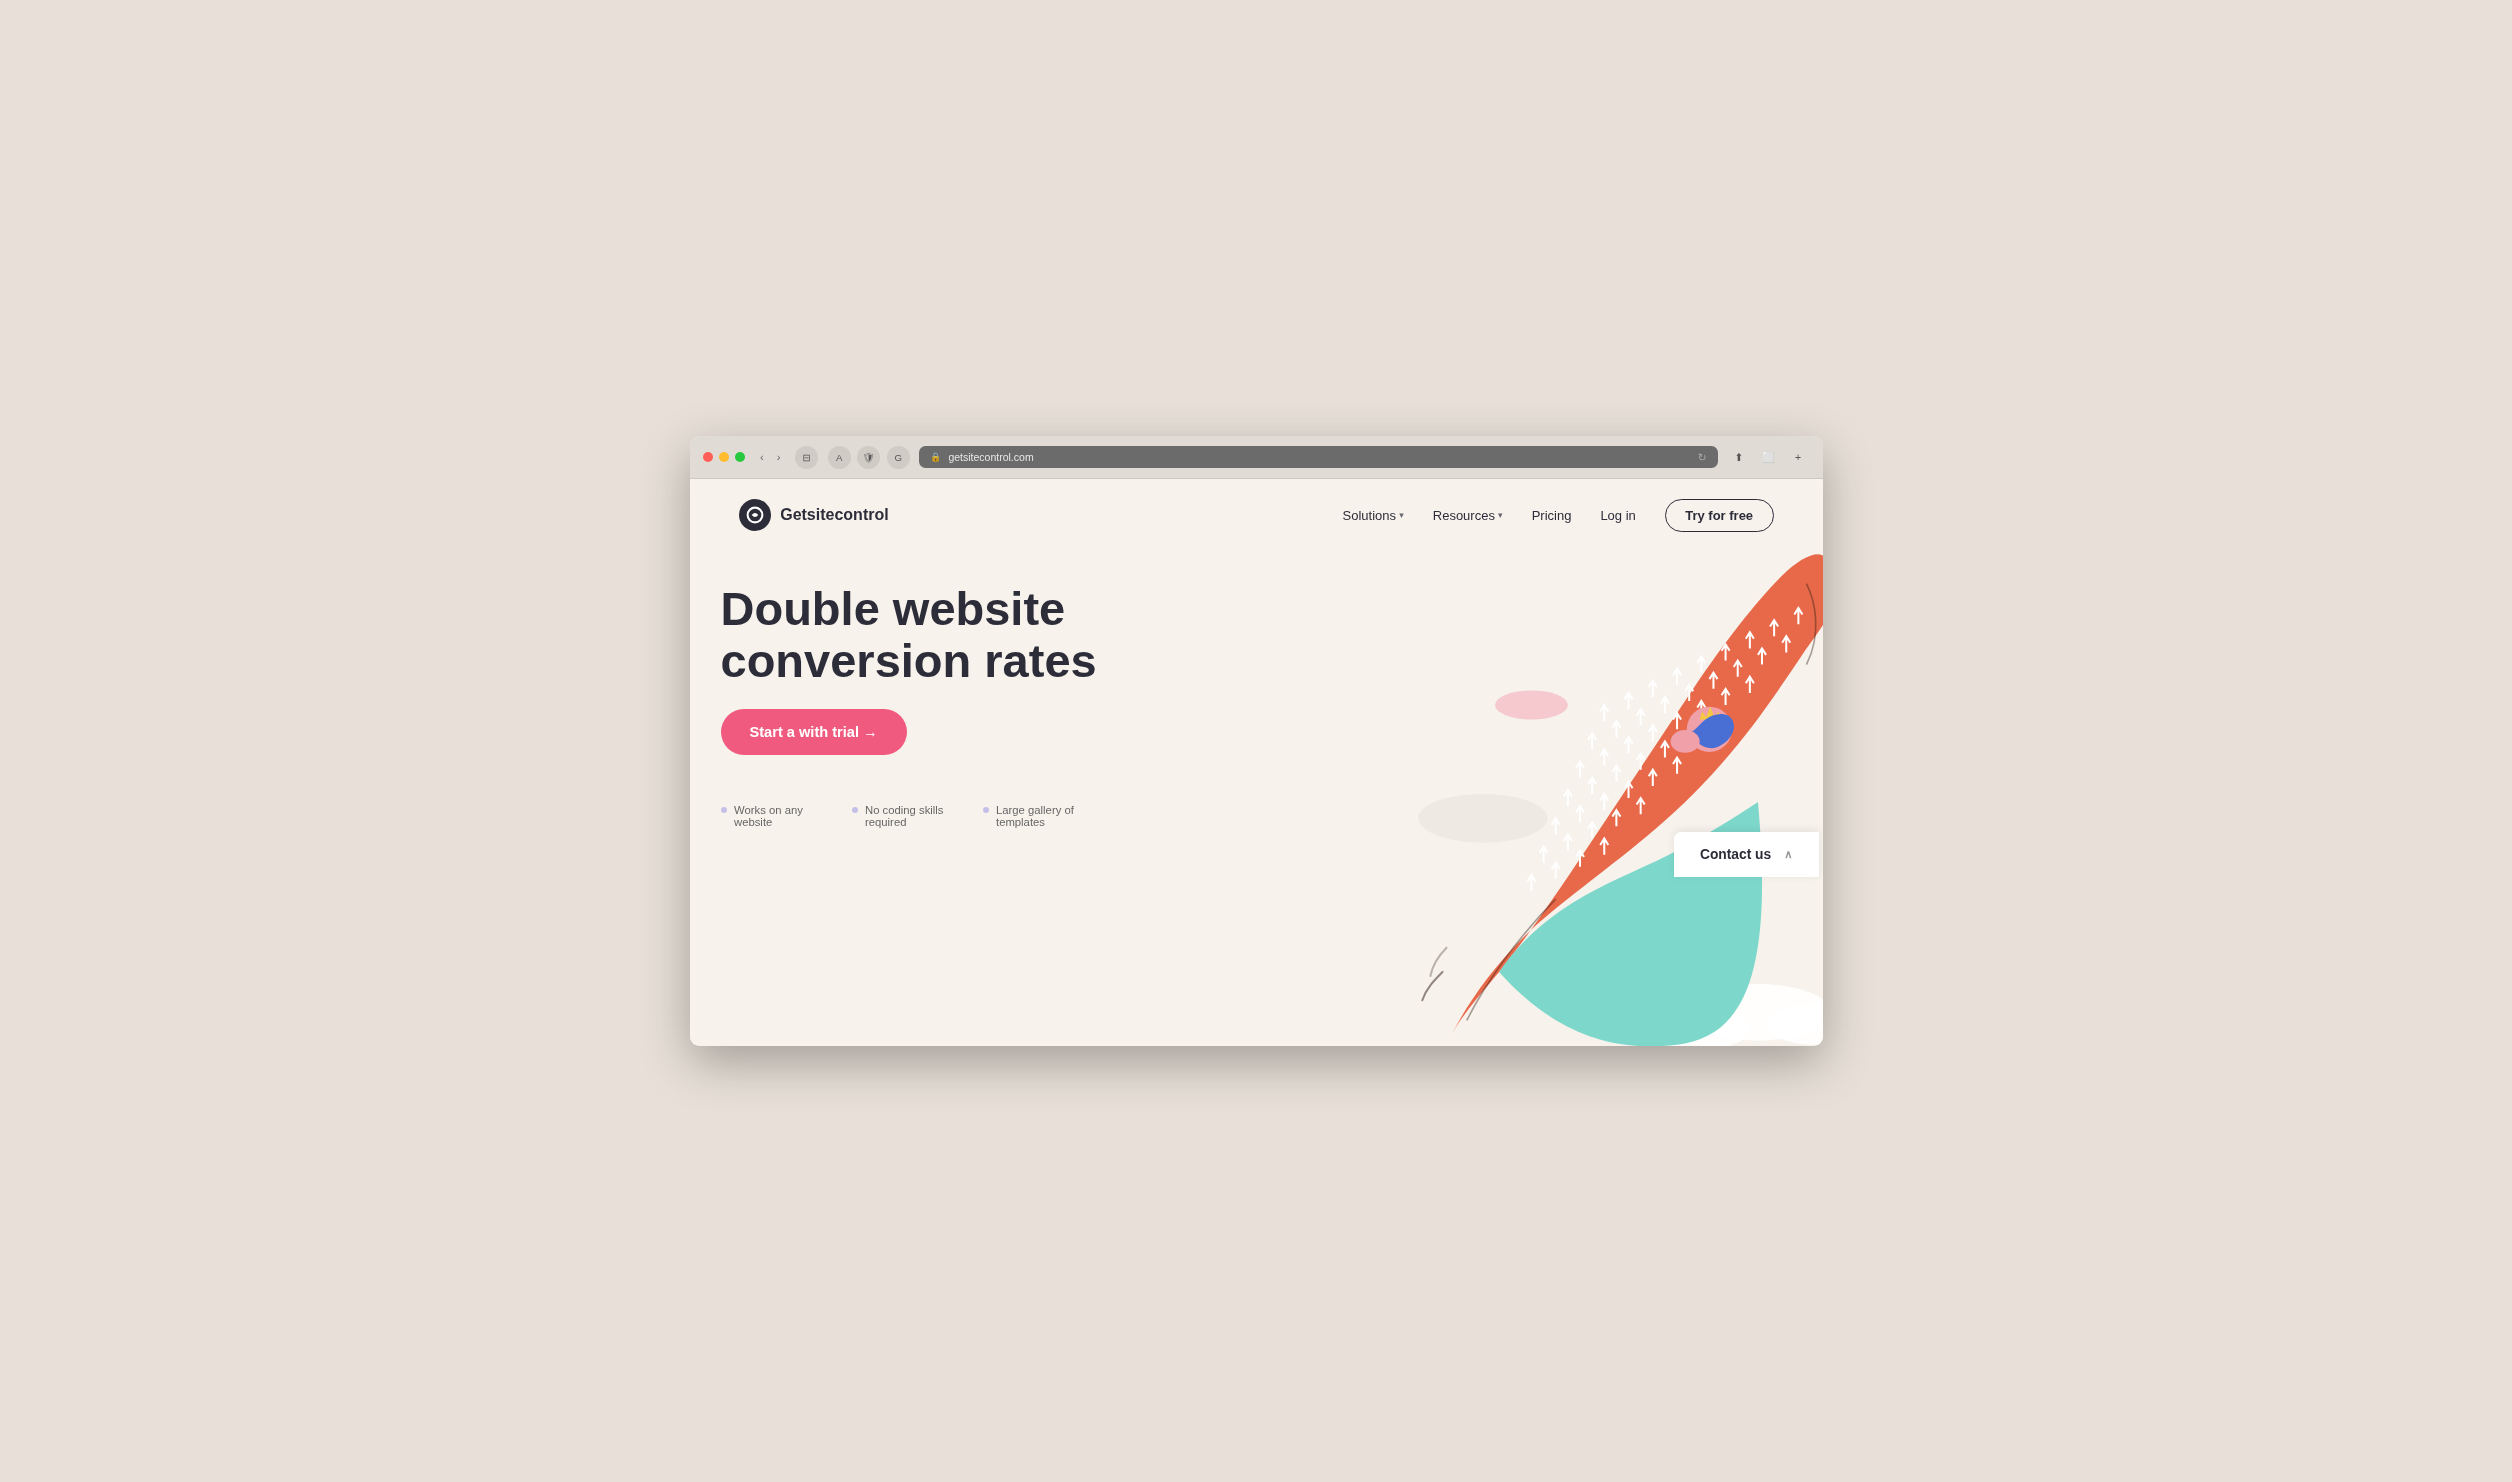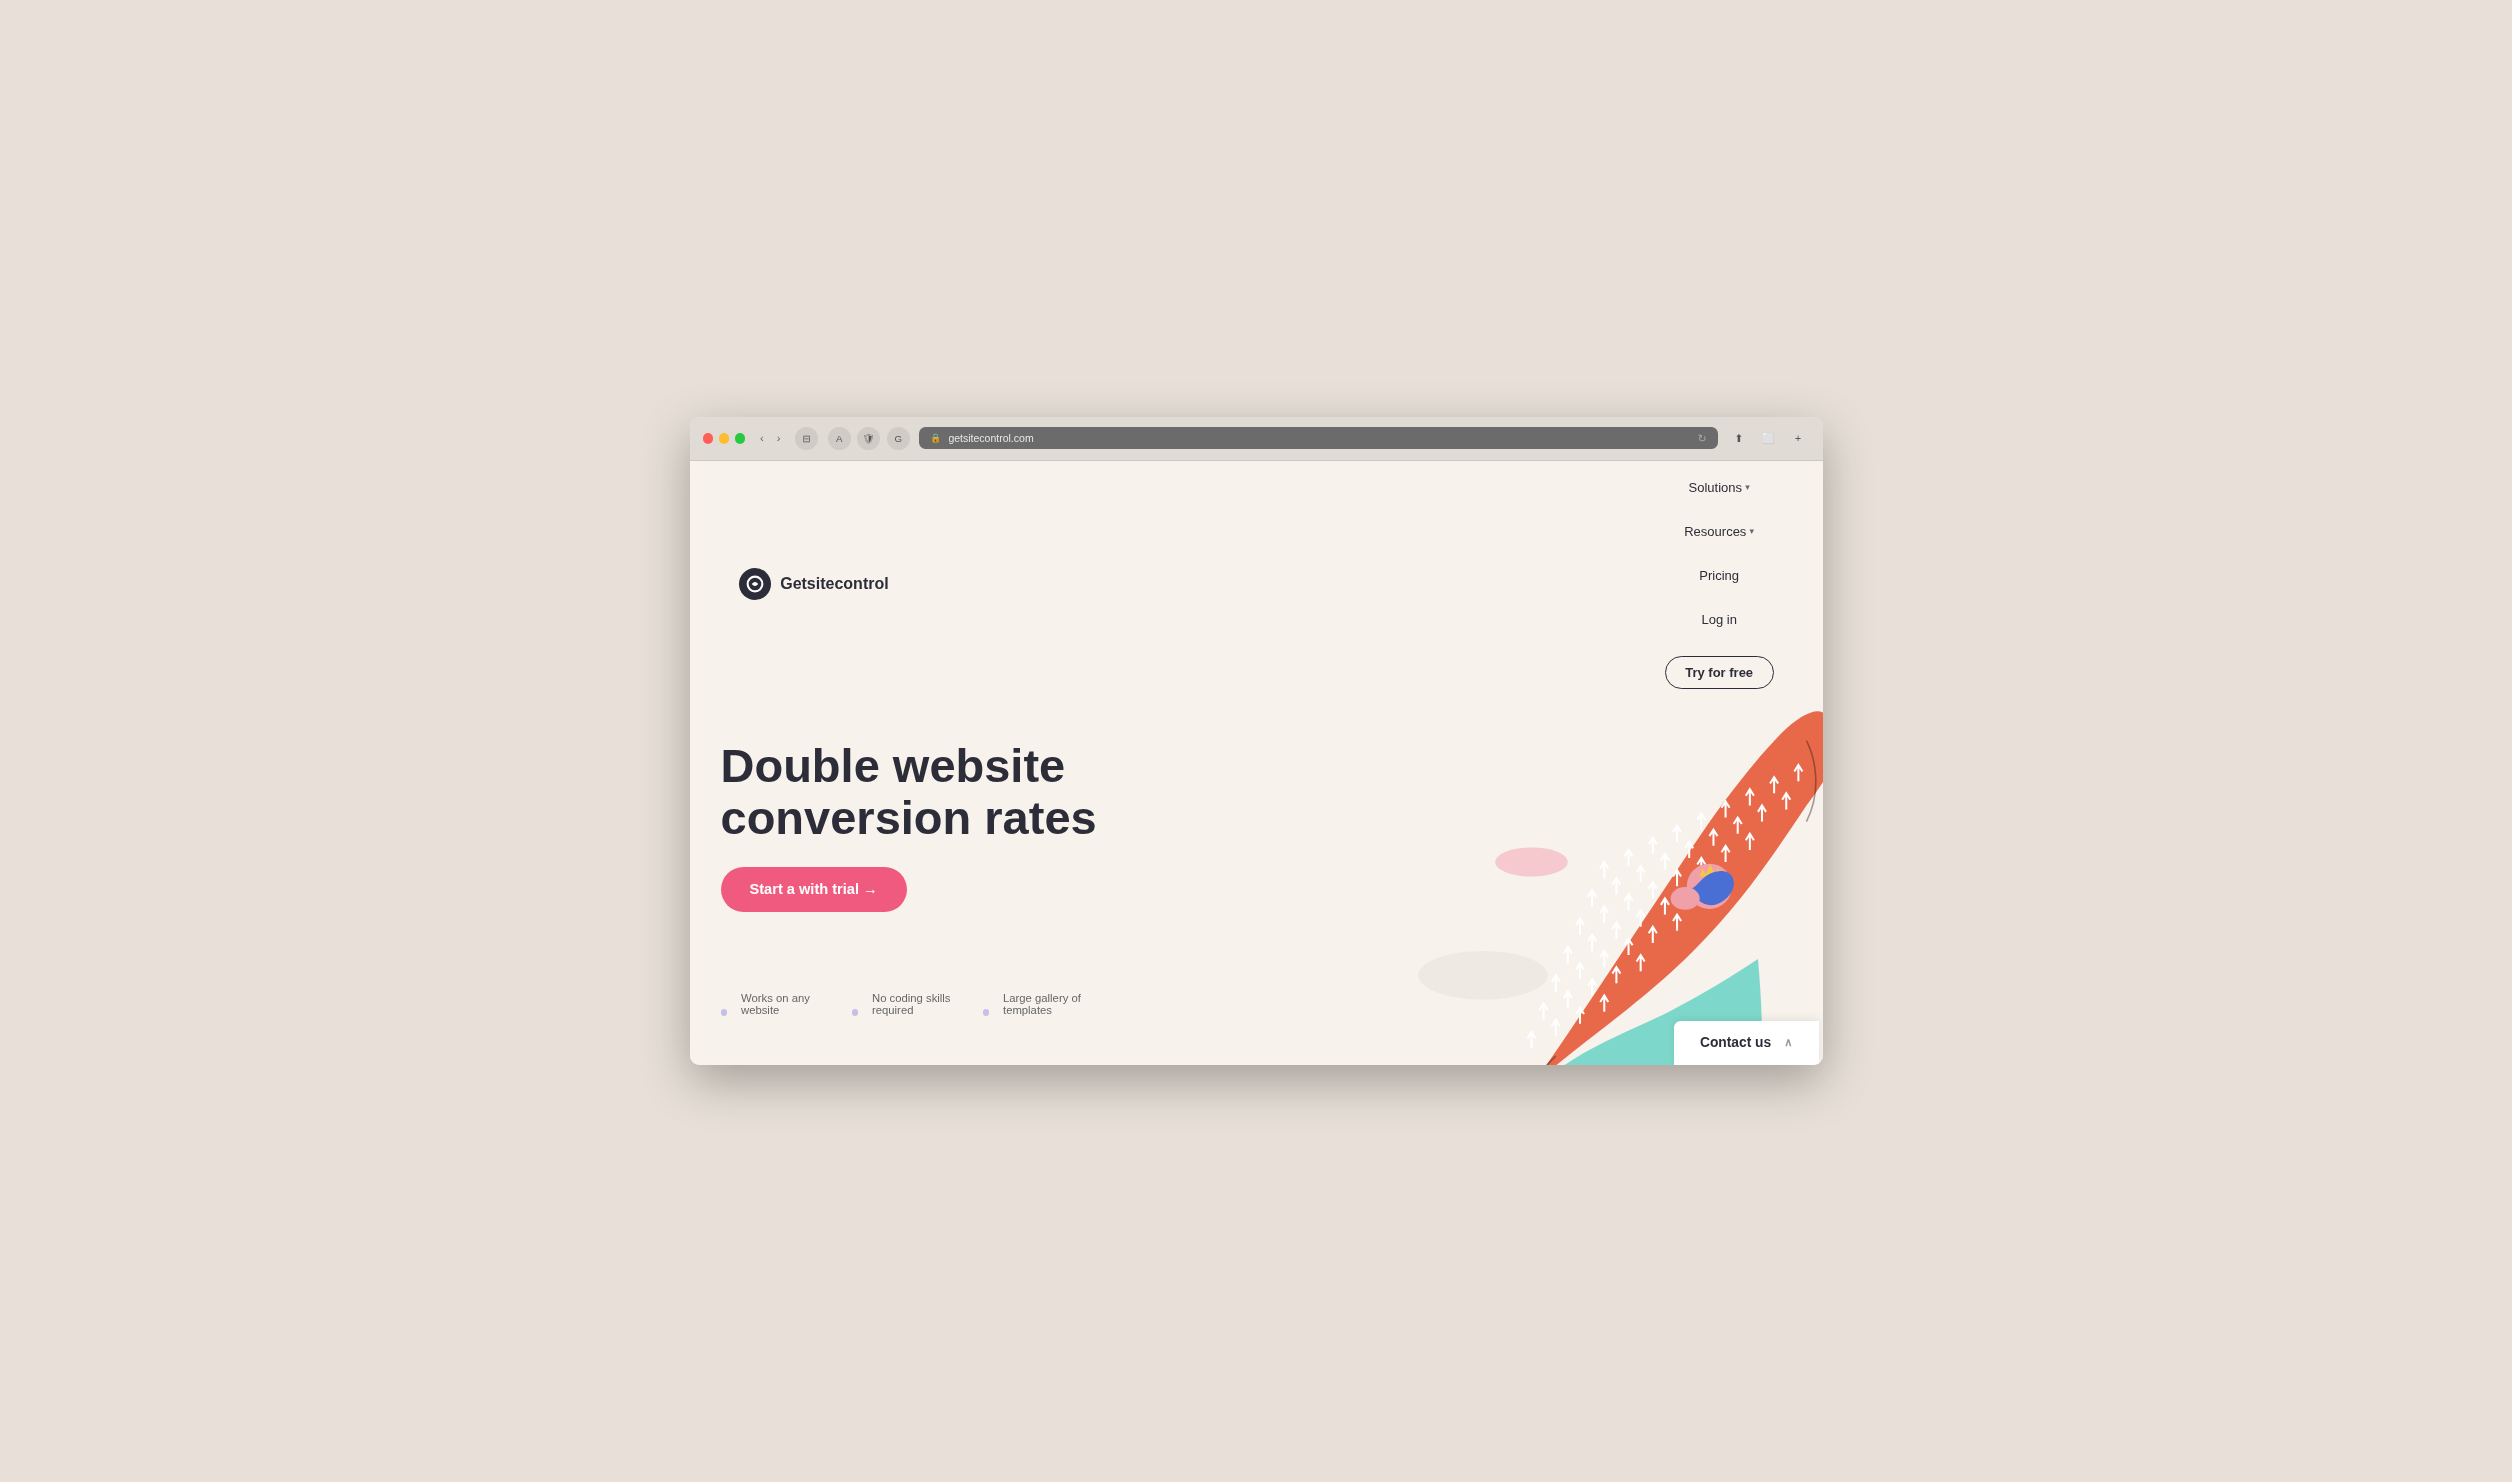--- a/index.html
+++ b/index.html
@@ -154,21 +154,20 @@
     .logo-text {
       font-size: 16px;
       font-weight: 600;
       color: #2d2d3a;
     }
 
     .nav-links {
       display: flex;
       align-items: center;
       gap: 29px;
-      flex-direction: column;
     }
 
     .nav-link {
       color: #2d2d3a;
       font-size: 13px;
       text-decoration: none;
       display: flex;
       align-items: center;
       gap: 3.2px;
       cursor: pointer;
@@ -240,26 +239,25 @@
     }
 
     .features-list {
       display: flex;
       gap: 26px;
       margin-top: 49px;
     }
 
     .feature-item {
       display: flex;
-      align-items: flex-end;
-      gap: 14px;
+      align-items: flex-start;
+      gap: 7px;
       font-size: 11.3px;
       color: #666;
       max-width: 105px;
-      margin-top: 31px;
     }
 
     .feature-dot {
       width: 6.5px;
       height: 6.5px;
       background: #c5c0e8;
       border-radius: 50%;
       margin-top: 3.2px;
       flex-shrink: 0;
     }

